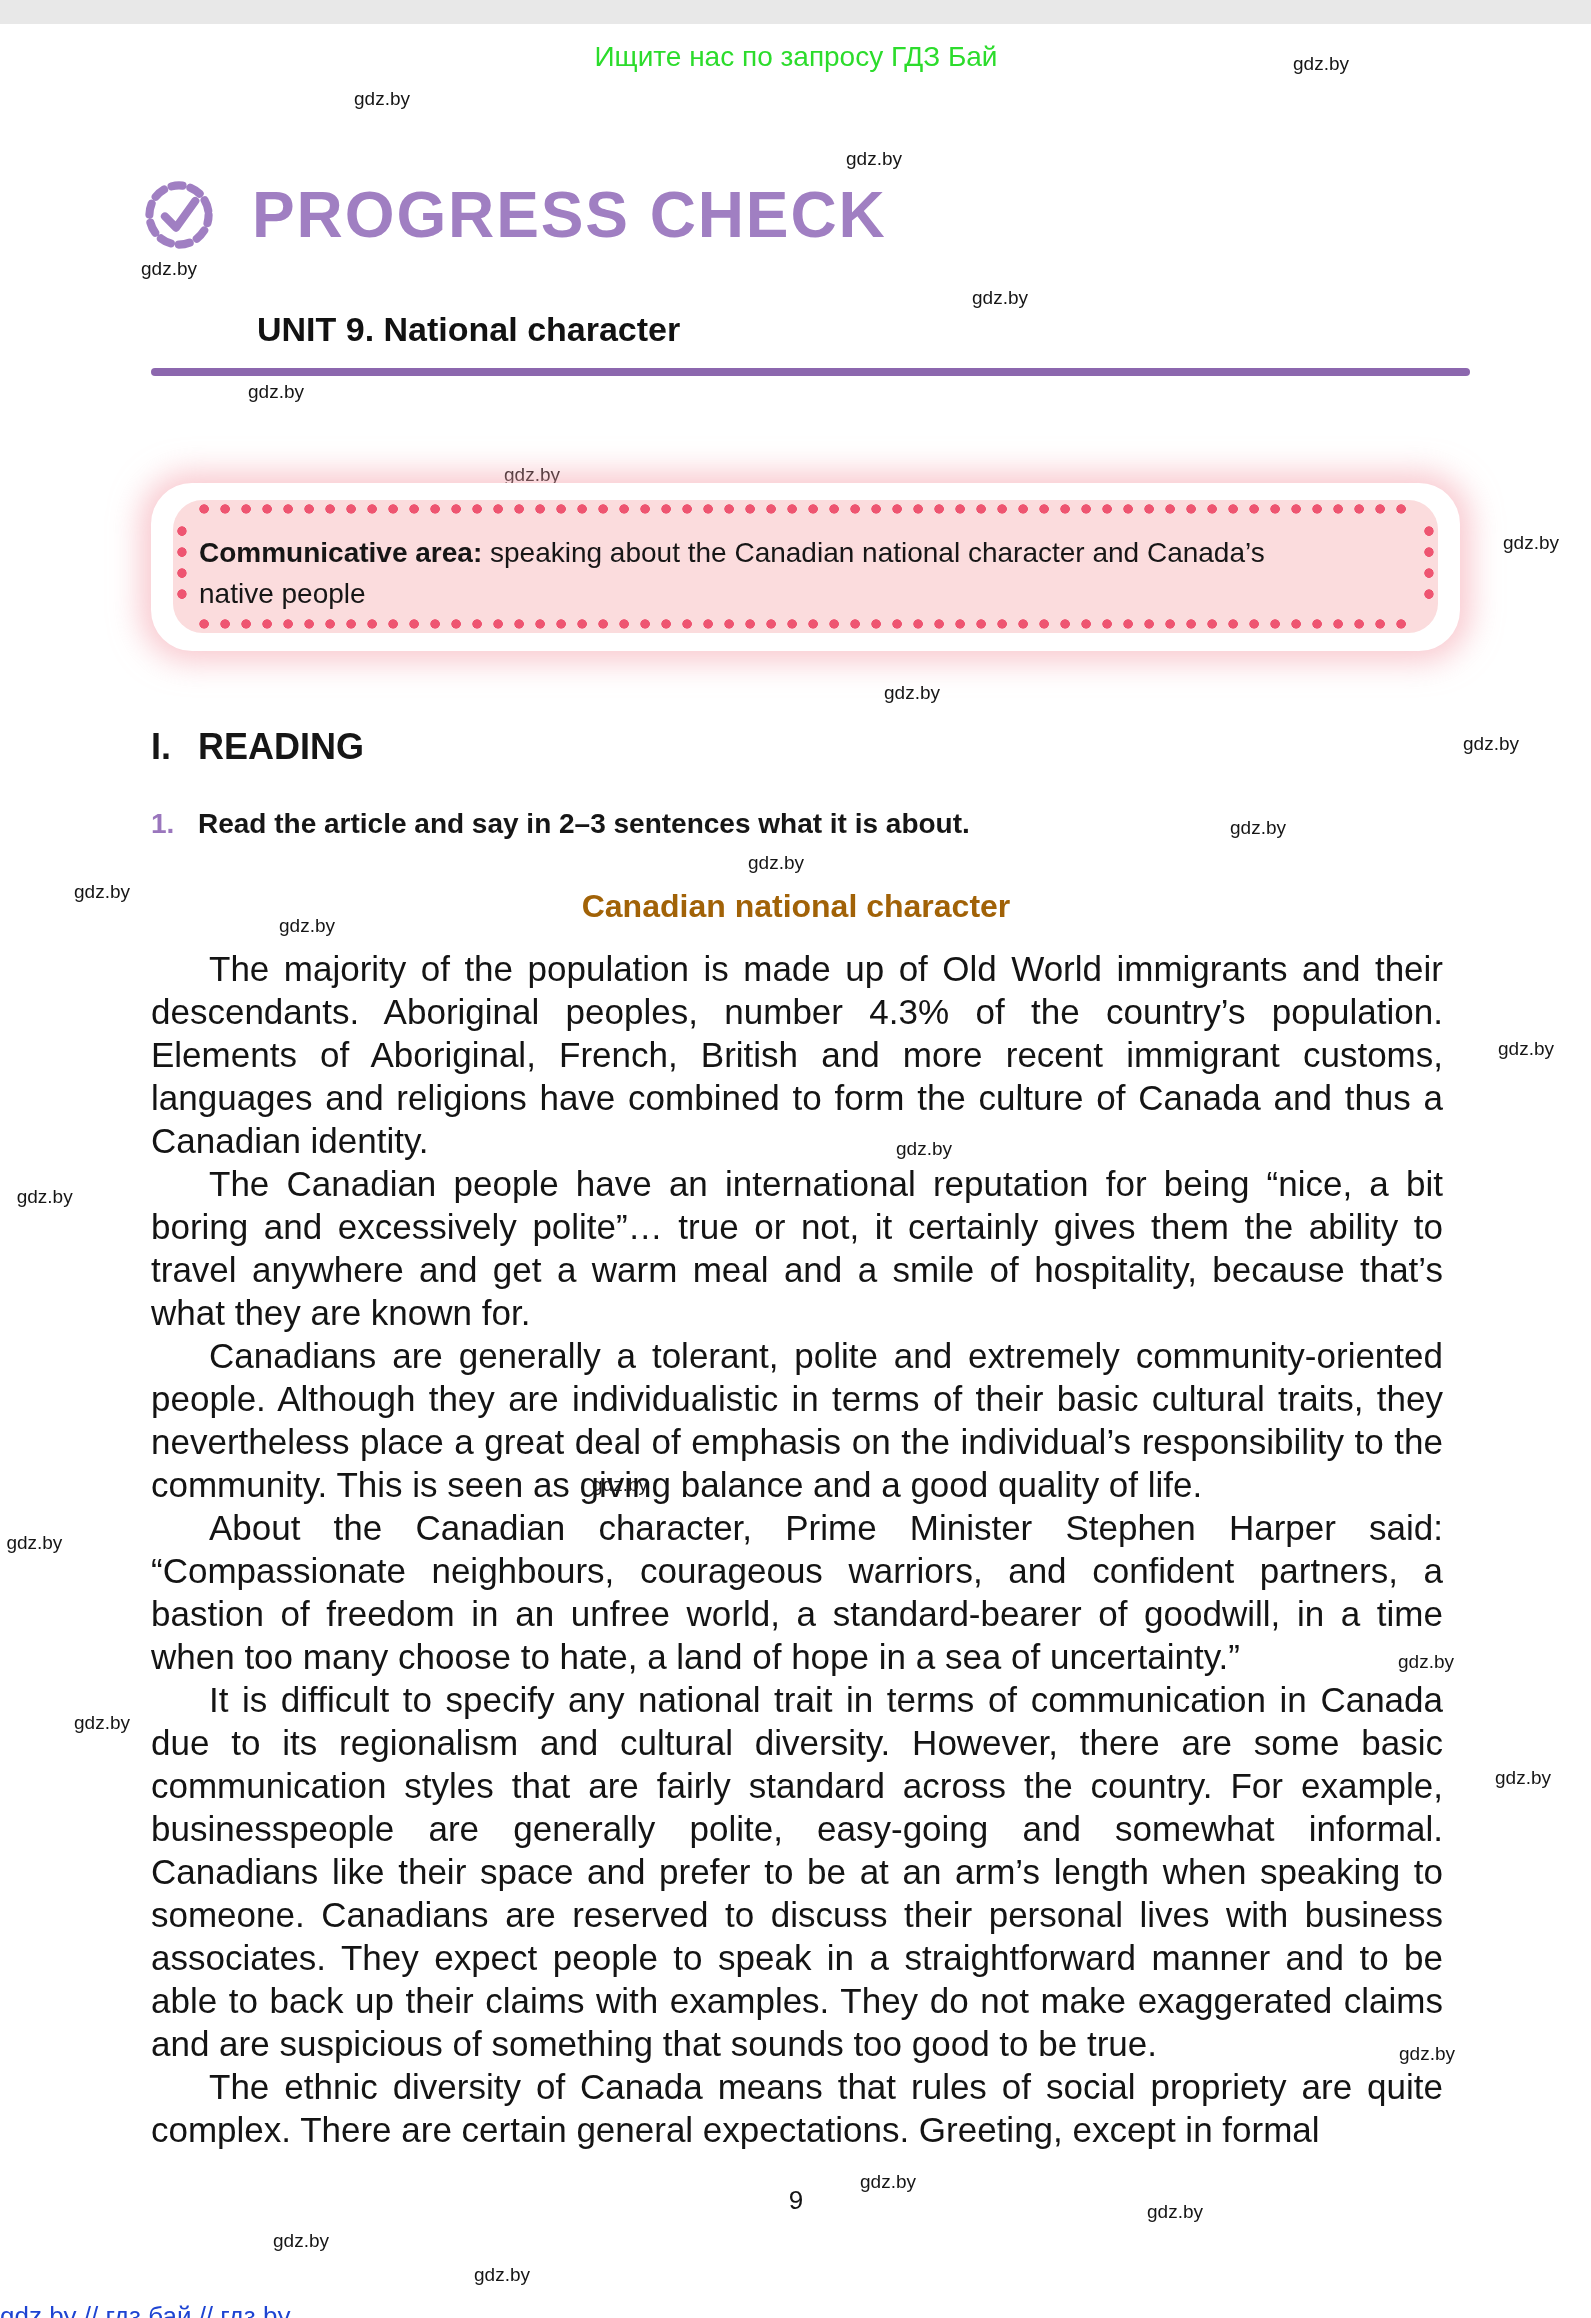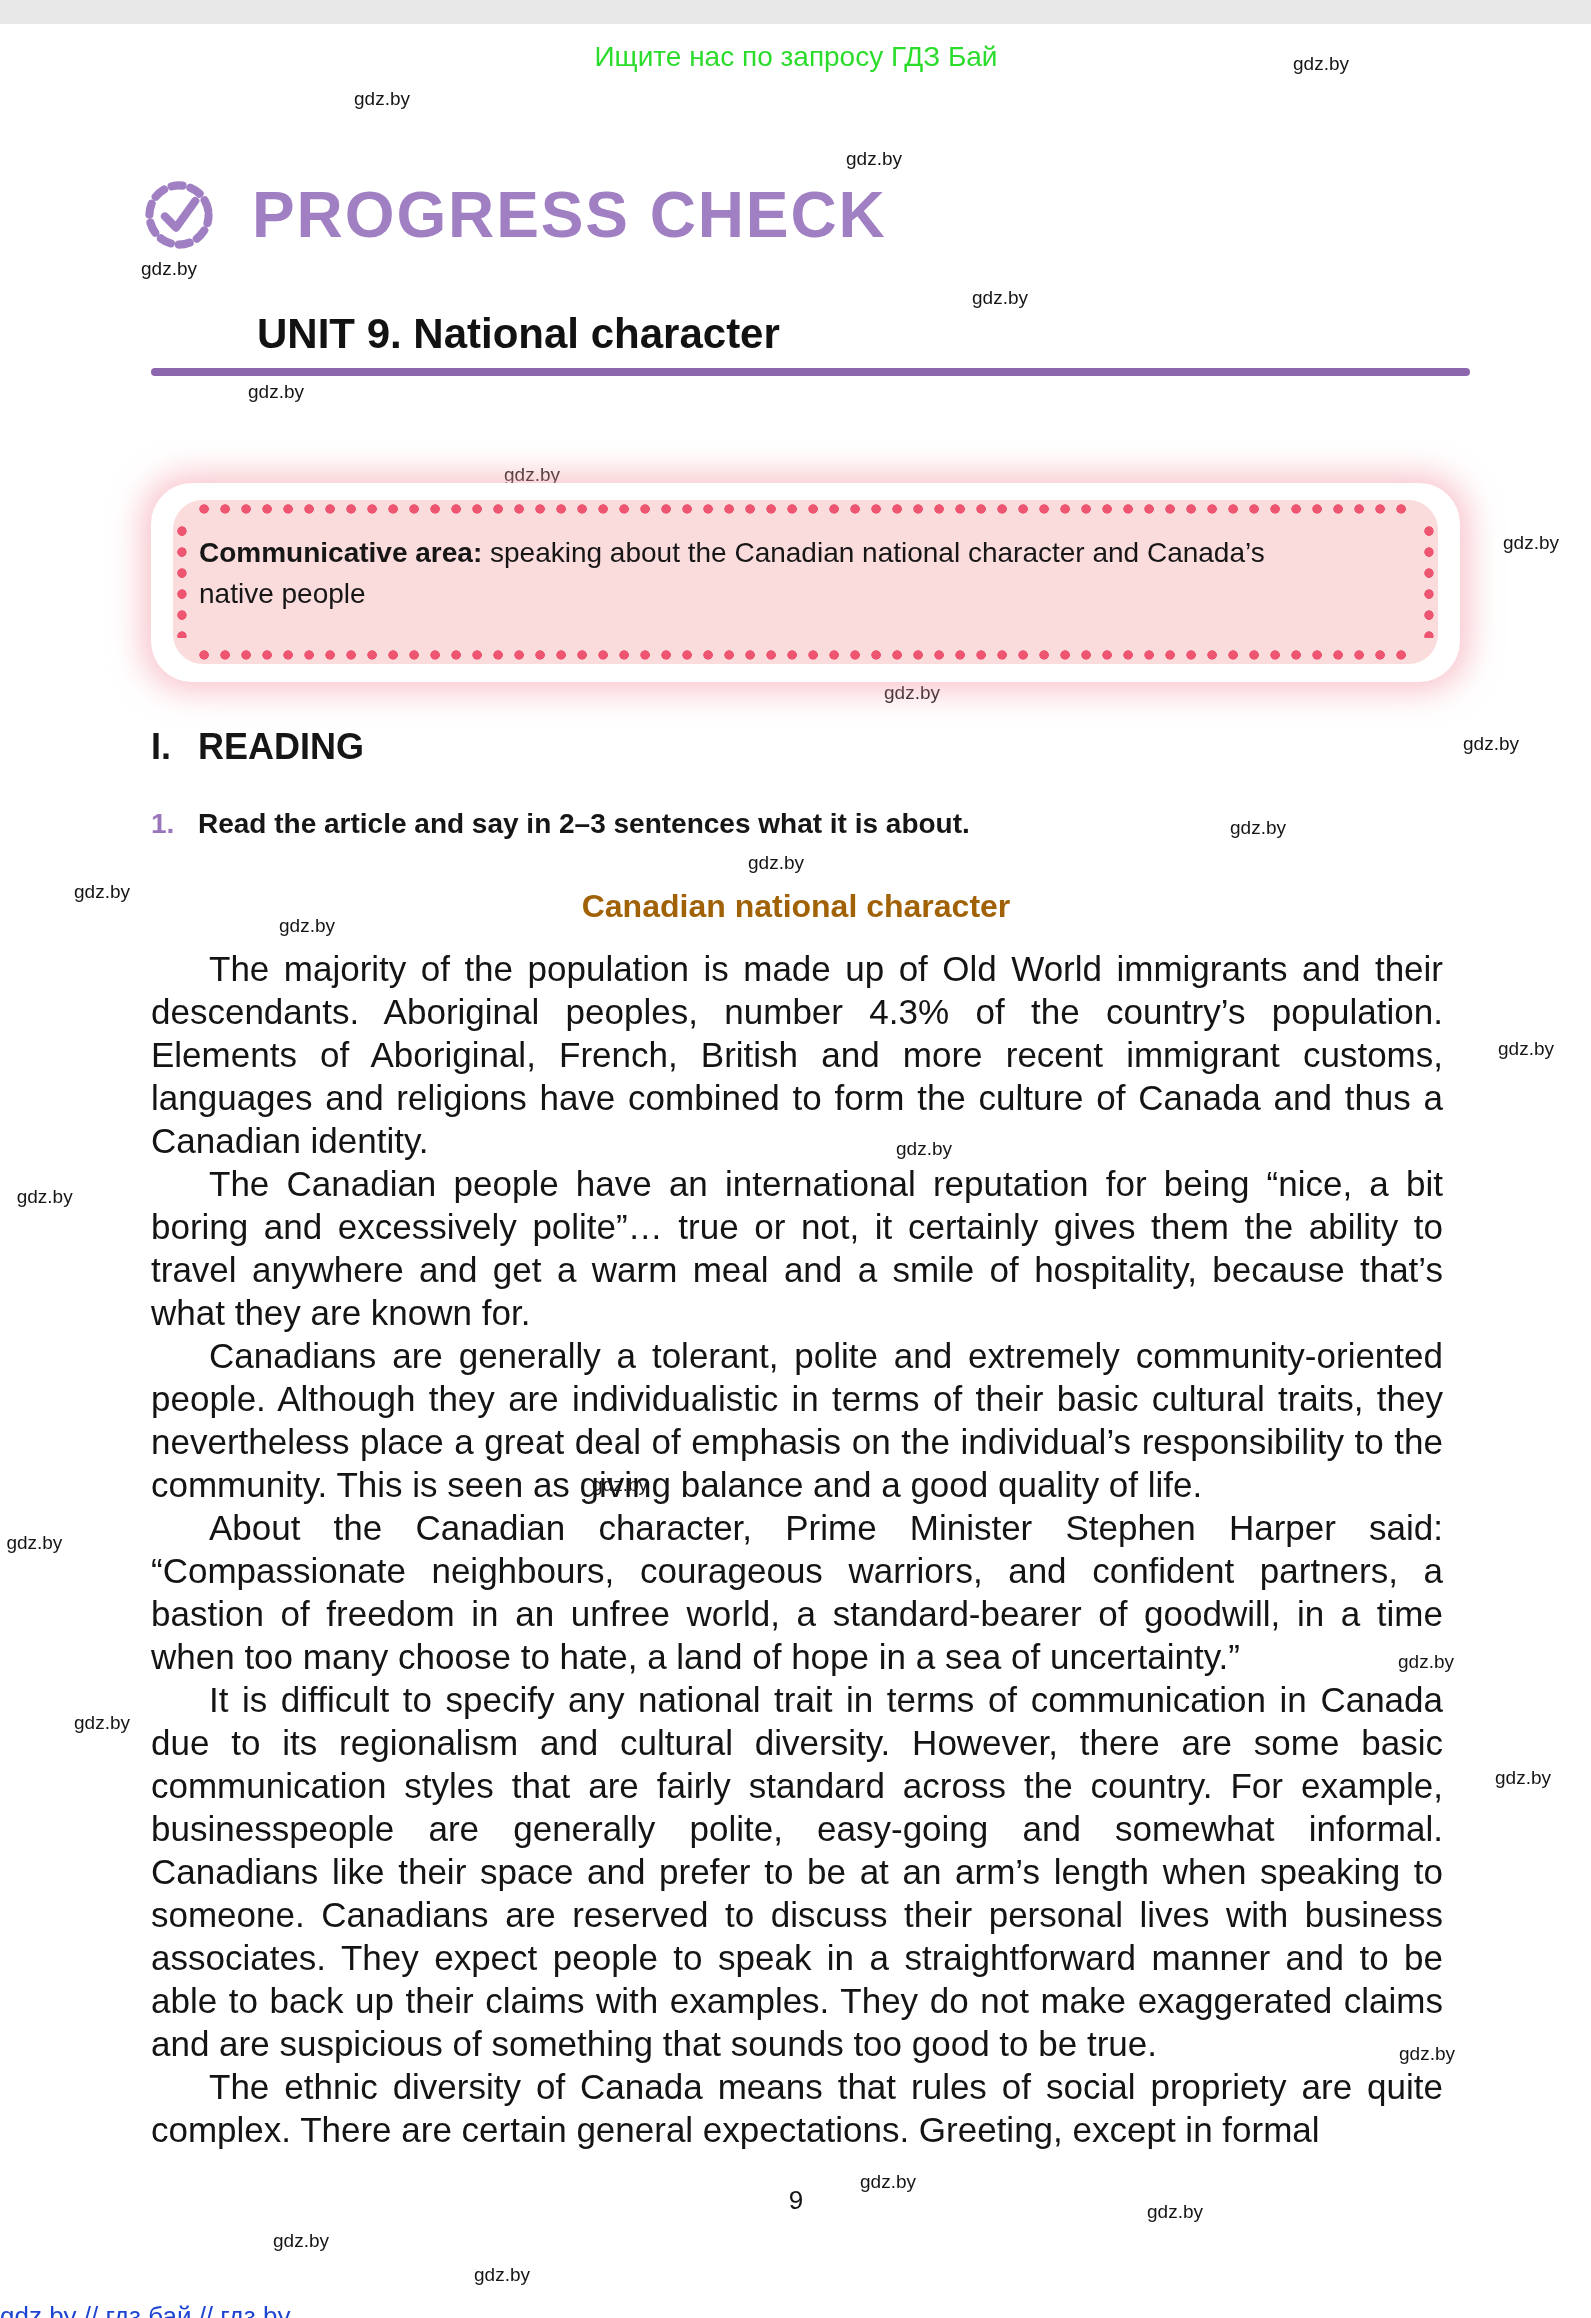--- a/index.html
+++ b/index.html
@@ -23,32 +23,32 @@
   }
   
   .badge { position:absolute; left:142px; top:154px; display:flex; align-items:center; }
   .badge-icon { width:74px; height:74px; margin-right:36px; }
   .badge-label {
     font-size:64px; font-weight:bold; letter-spacing:1.9px;
     color:#a07fc2; white-space:nowrap;
   }
   .unit-title {
     position:absolute; left:257px; top:286px;
-    font-size:42px; font-weight:bold; color:#121212; white-space:nowrap;
+    font-size:34px; font-weight:bold; color:#121212; white-space:nowrap;
   }
   .divider {
     position:absolute; left:151px; top:344px;
     width:1319px; height:8.3px; background:#8c67ae; border-radius:4.5px;
   }
   .lesson-line { position:absolute; left:151px; top:382px; font-size:37px; font-weight:bold; white-space:nowrap; }
   .lesson-label { color:#9a76bd; }
   .lesson-title { color:#161616; }
   
   .comm-box {
-    position:absolute; left:151px; top:459px; width:1309px; height:199px;
+    position:absolute; left:151px; top:459px; width:1309px; height:168px;
     background:#ffffff; border-radius:41px;
     box-shadow:0 0 29.5px 10.3px rgba(244,158,170,0.55);
   }
   .comm-inner {
     position:absolute; left:22px; right:22px; top:16.7px; bottom:18px;
     background:#fbdcdd; border-radius:29.5px;
   }
   .dots-top, .dots-bottom {
     position:absolute; left:26px; right:26px; height:10.3px;
     background-image:radial-gradient(circle 5.1px at 5.1px 5.1px, #ee5571 4.5px, rgba(0,0,0,0) 5.1px);

